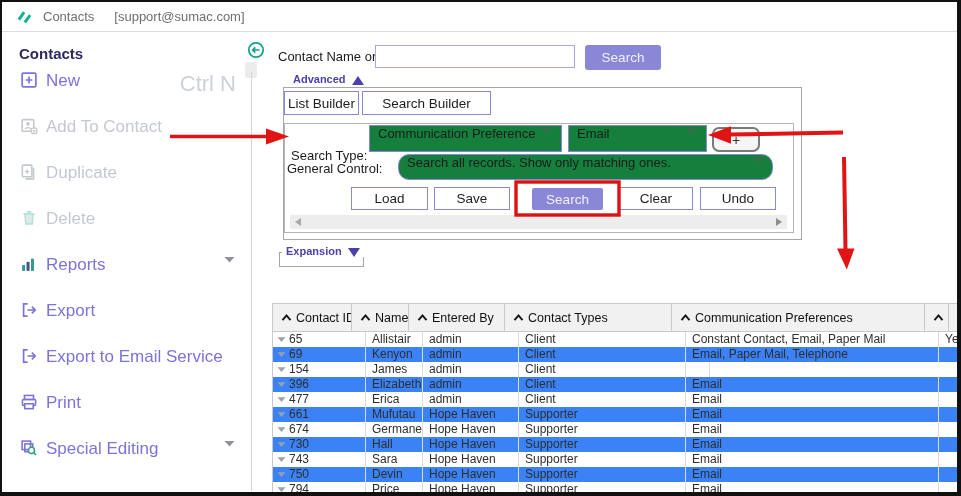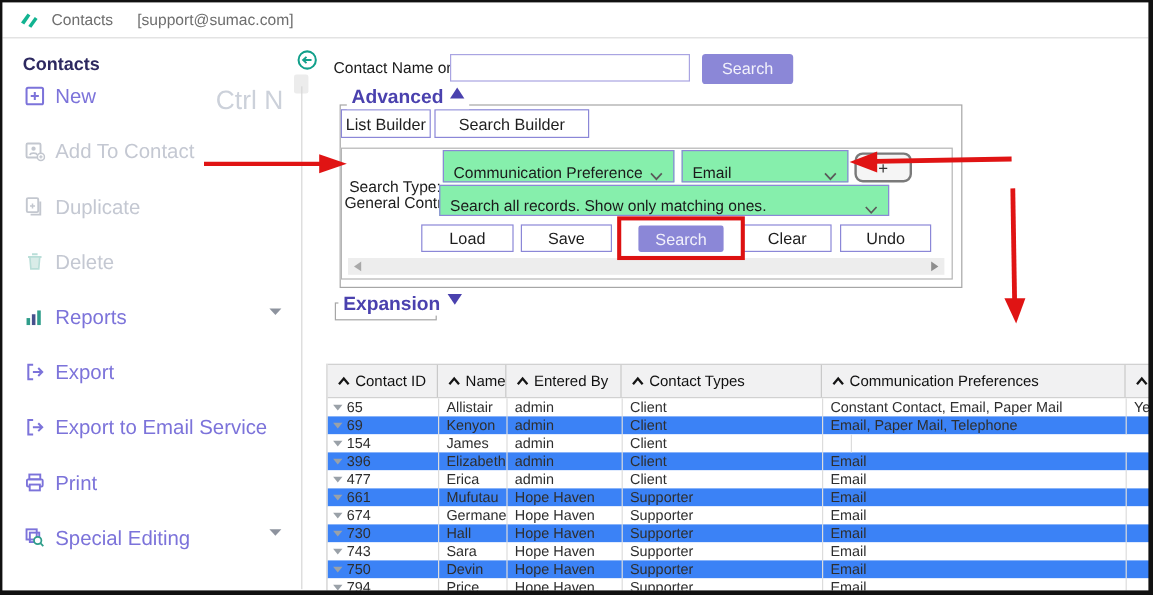--- a/index.html
+++ b/index.html
@@ -35,37 +35,37 @@
   .back-btn { position:absolute; left:247px; top:41px; width:18px; height:18px; display:inline-flex; cursor:pointer; }
   .qs-label { position:absolute; left:278px; top:49px; font-size:13px; color:#1b1b1b; }
   .qs-input { position:absolute; left:375px; top:45px; width:200px; height:23px; border:1px solid #a9a4e2; background:#fff; font-size:13px; padding:0 6px; outline:none; }
   .btn-purple { background:#8b87d7; color:#f2f1fb; border:none; border-radius:3px; font-size:13.5px; font-family:"Liberation Sans",sans-serif; cursor:pointer; }
   .qs-search { position:absolute; left:585px; top:45px; width:76px; height:25px; }
 
   
   .fieldset { position:absolute; border:1px solid #a6a6a6; background:transparent; }
   .fs-advanced { left:283px; top:87px; width:519px; height:153px; }
   .fs-expansion { left:279px; top:252px; width:85px; height:15px; }
-  .legend { position:absolute; background:#fff; padding:0 4px; font-size:16px; font-weight:bold; color:#4a41ae; z-index:3; display:inline-flex; align-items:flex-start; white-space:nowrap; }
+  .legend { position:absolute; background:#fff; padding:0 4px; font-size:11px; font-weight:bold; color:#4a41ae; z-index:3; display:inline-flex; align-items:flex-end; white-space:nowrap; }
   .lg-advanced { left:289px; top:73px; }
   .lg-expansion { left:282px; top:245px; }
   .tri-up { width:0; height:0; border-left:6px solid transparent; border-right:6px solid transparent; border-bottom:9px solid #4a41ae; margin-left:6px; display:inline-block; }
   .tri-down { width:0; height:0; border-left:6px solid transparent; border-right:6px solid transparent; border-top:9px solid #4a41ae; margin-left:6px; display:inline-block; }
 
   .btn-outline { position:absolute; background:#fff; border:1px solid #8b87d7; font-size:13.5px; color:#1d1d1d; font-family:"Liberation Sans",sans-serif; cursor:pointer; }
   .b-listbuilder { left:284px; top:91px; width:75px; height:24px; }
   .b-searchbuilder { left:362px; top:91px; width:129px; height:24px; }
 
   .inner-panel { position:absolute; left:284px; top:123px; width:510px; height:110px; border:1px solid #b5b5b5; background:#fff; }
   .form-label { position:absolute; font-size:13px; color:#1b1b1b; }
-  .combo { position:absolute; background:#86efac; border:1px solid #8b87d7; display:flex; align-items:flex-end; font-size:13px; color:#1b1b1b; padding:0 8px; cursor:pointer; }
+  .combo { position:absolute; background:#15803d; border:1px solid #8b87d7; display:flex; align-items:flex-start; font-size:13px; color:#1b1b1b; padding:0 8px; cursor:pointer; }
   .combo .chev { margin-left:auto; display:inline-flex; }
   .combo-1 { left:369px; top:125px; width:193px; height:27px; }
   .combo-2 { left:568px; top:125px; width:139px; height:27px; }
-  .combo-3 { left:366px; top:154px; width:375px; height:26px; }
+  .combo-3 { left:398px; top:154px; width:375px; height:26px;border-radius:11px; }
   .plus-btn { position:absolute; left:712px; top:127px; width:48px; height:25px; border:2px solid #7a7a7a; border-radius:7px; background:#f5f5f5; font-size:14px; color:#333; cursor:pointer; }
 
   .b-load { left:351px; top:187px; width:77px; height:23px; }
   .b-save { left:434px; top:187px; width:76px; height:23px; }
   .b-search2 { position:absolute; left:532px; top:188px; width:71px; height:22px; border-radius:2px; }
   .b-clear { left:619px; top:187px; width:74px; height:23px; }
   .b-undo { left:700px; top:187px; width:76px; height:23px; }
 
   .hscroll { position:absolute; left:290px; top:215px; width:497px; height:14px; background:#ededed; }
   .hs-left { position:absolute; left:5px; top:3px; width:0; height:0; border-top:4px solid transparent; border-bottom:4px solid transparent; border-right:6px solid #a8a8a8; }
@@ -281,21 +281,21 @@
   </div>
 
   <div class="fieldset fs-expansion"></div>
   <span class="legend lg-expansion">
       <span>Expansion</span>
       <span class="tri-down"></span>
     </span>
 
   <div class="table">
     <div class="thead" id="thead">
-        <div class="th" style="width: 92px;">
+        <div class="th" style="width: 79px;">
           <span class="sort">
             <svg width="11" height="9" viewBox="0 0 11 9">
               <path d="M1.5 7.2L5.5 2.4 9.5 7.2" fill="none" stroke="#151515" stroke-width="1.9"></path>
             </svg>
           </span>
           <span class="th-label">Contact ID</span>
         </div>
         <div class="th" style="width: 57px;">
           <span class="sort">
             <svg width="11" height="9" viewBox="0 0 11 9">

